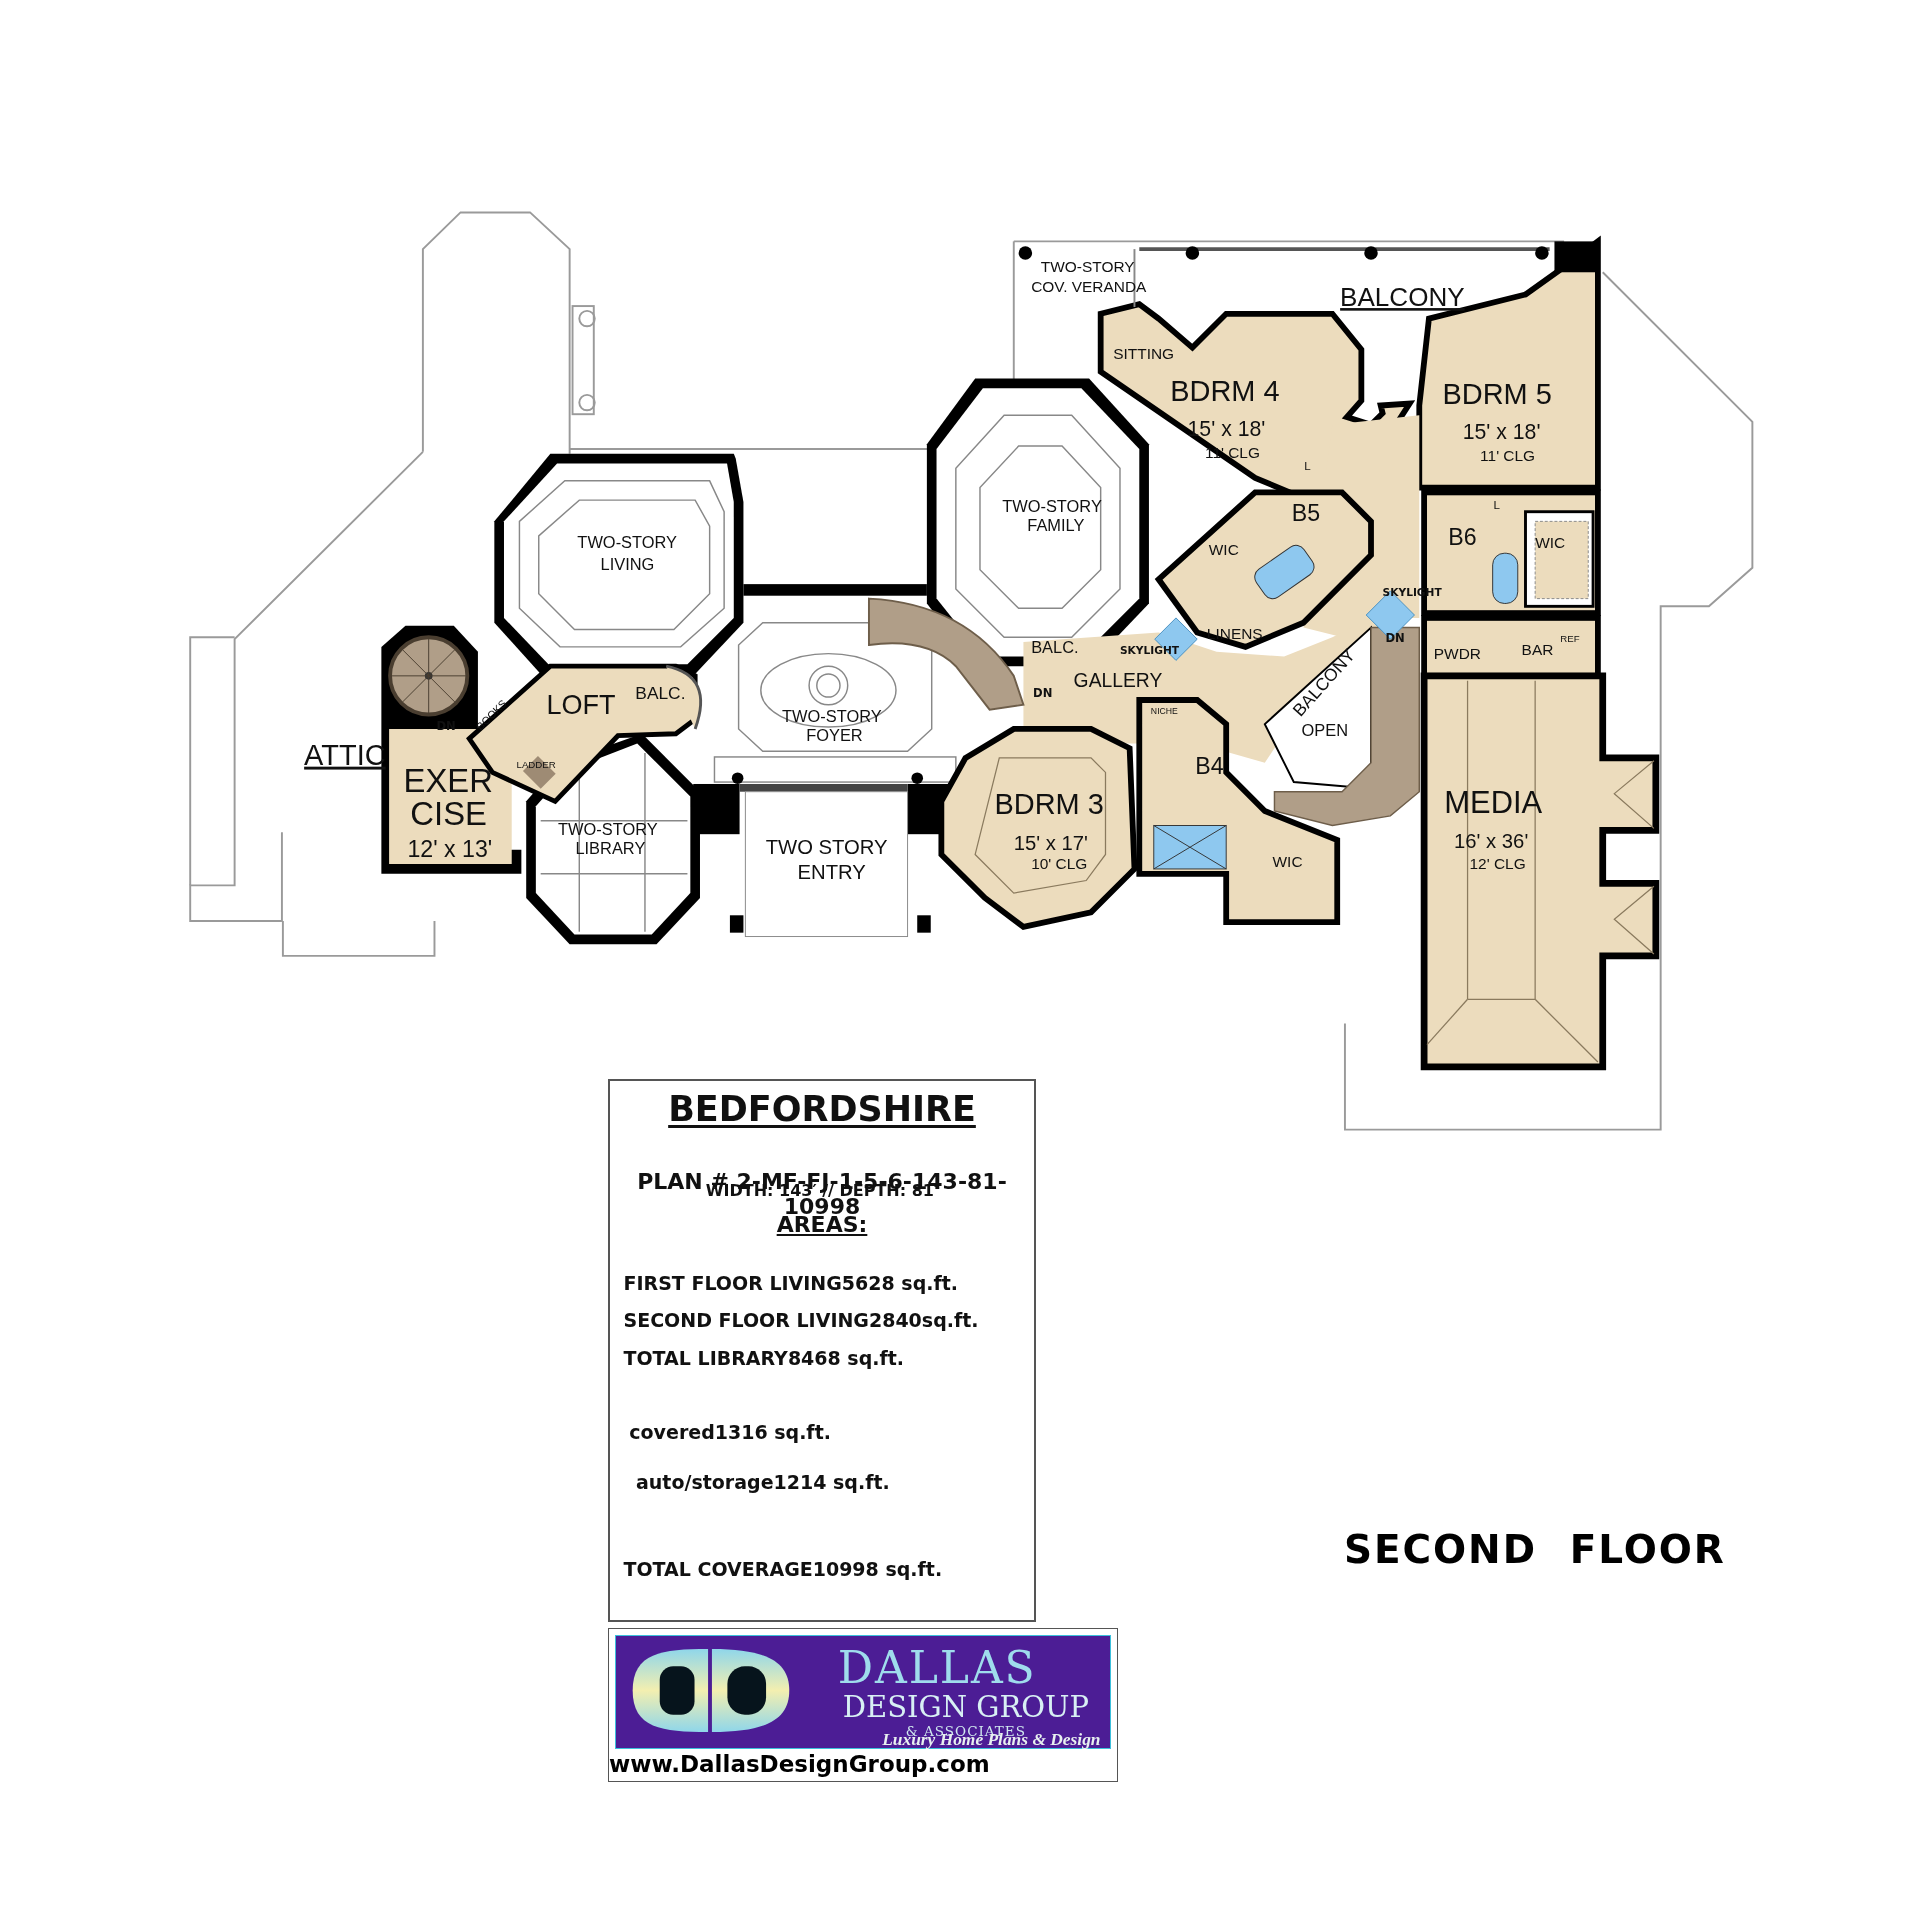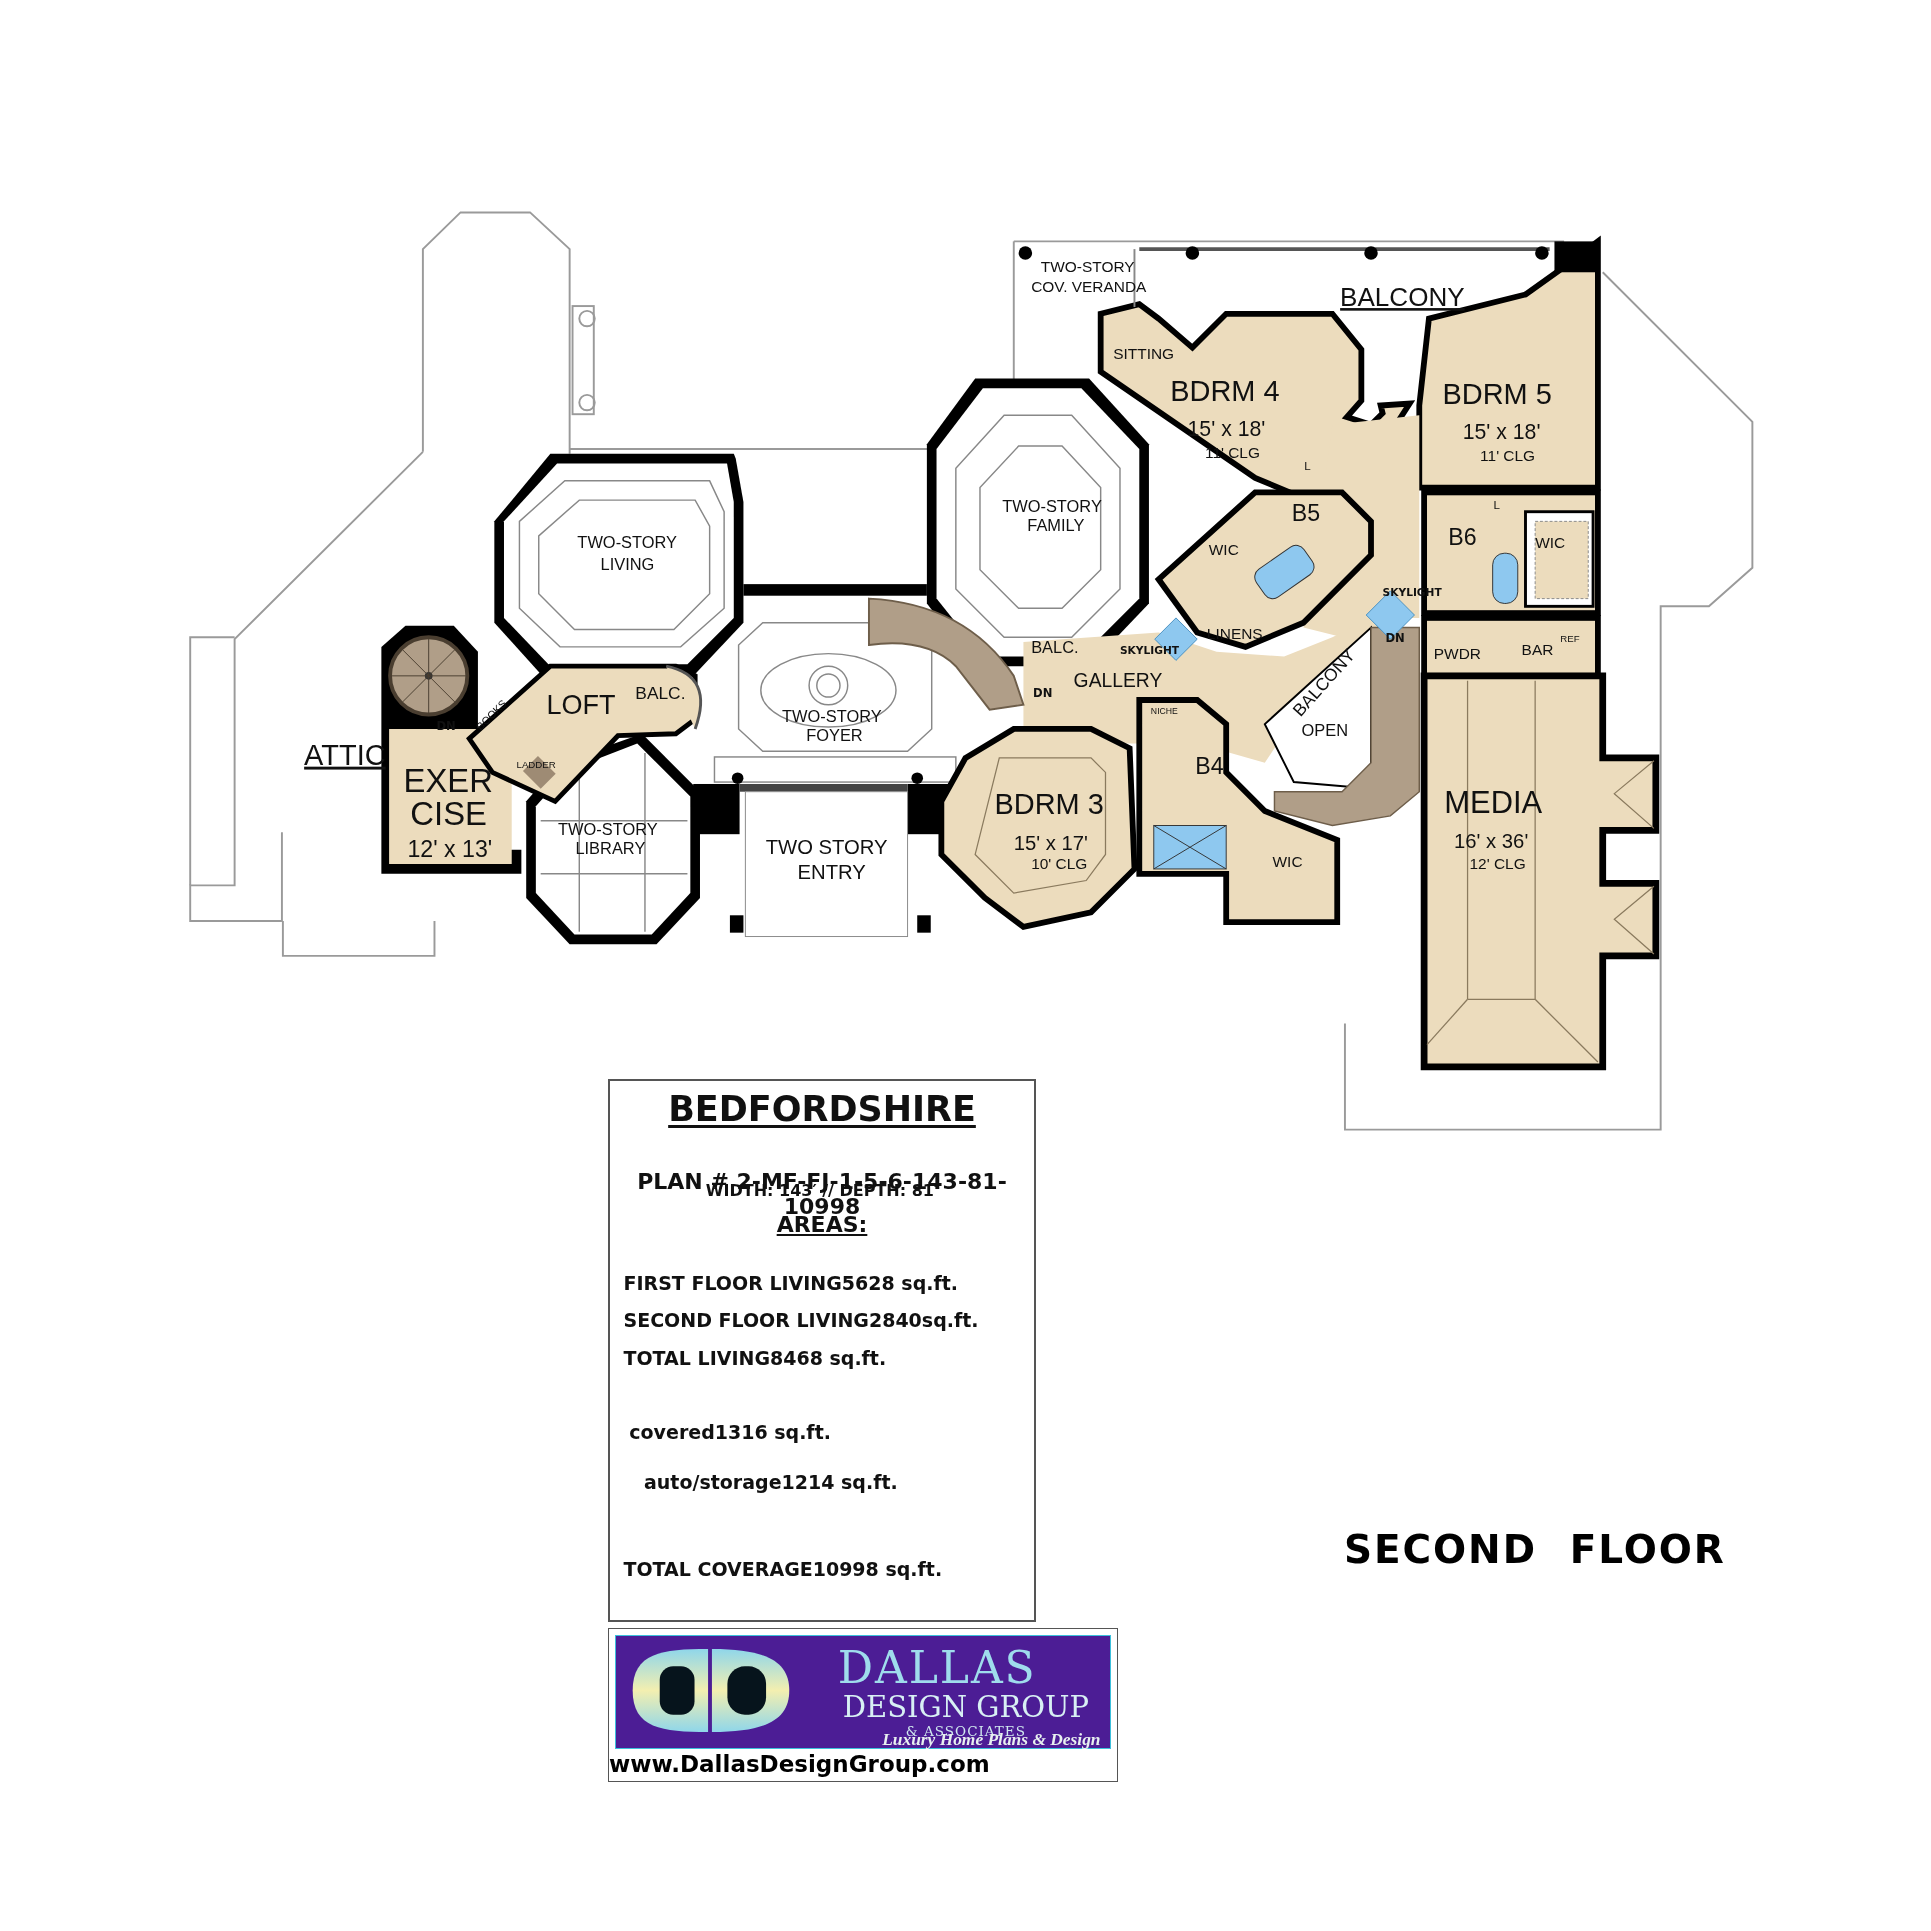--- a/index.html
+++ b/index.html
@@ -238,28 +238,28 @@
   <div class="info-areas">AREAS:</div>
   <div class="row" style="top:191px">
       <span>FIRST FLOOR LIVING</span>
       <span class="v">5628 sq.ft.</span>
     </div>
   <div class="row" style="top:228px">
       <span>SECOND FLOOR LIVING</span>
       <span class="v">2840sq.ft.</span>
     </div>
   <div class="row" style="top:266px">
-      <span>TOTAL LIVING</span>
+      <span>TOTAL LIBRARY</span>
       <span class="v">8468 sq.ft.</span>
     </div>
   <div class="row" style="top:340px;left:19.3px">
       <span>covered</span>
       <span class="v">1316 sq.ft.</span>
     </div>
-  <div class="row" style="top:390px;left:34px">
+  <div class="row" style="top:390px;left:26px">
       <span>auto/storage</span>
       <span class="v">1214 sq.ft.</span>
     </div>
   <div class="row" style="top:477px">
       <span>TOTAL COVERAGE</span>
       <span class="v">10998 sq.ft.</span>
     </div>
 </div>
 
 <div class="logo">

